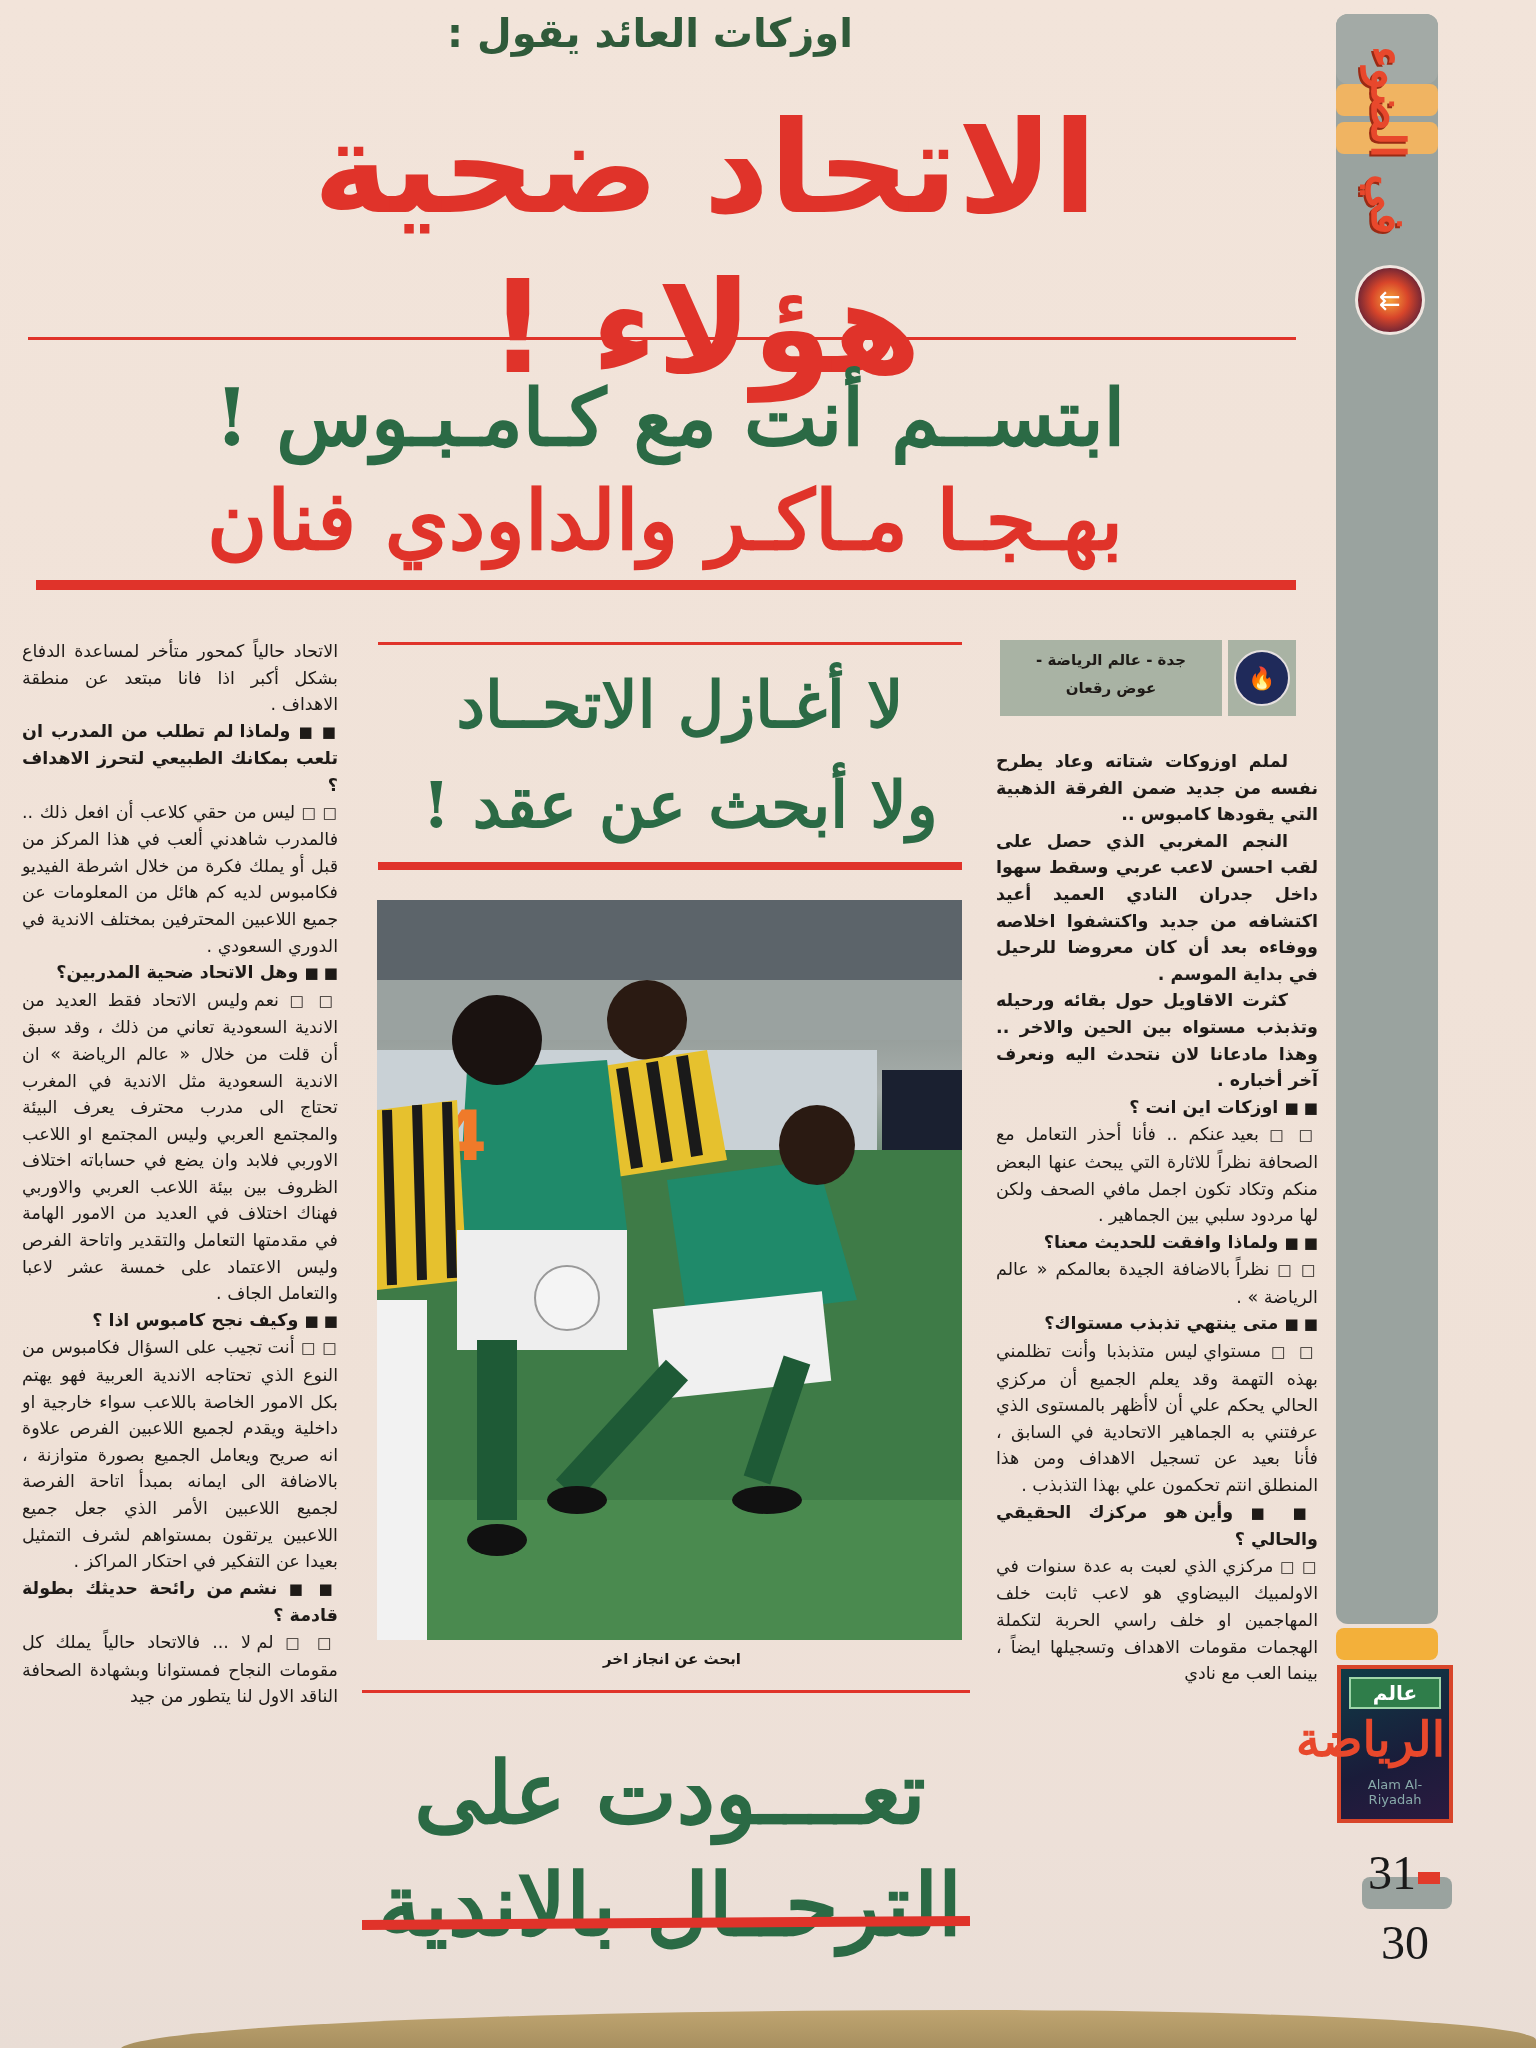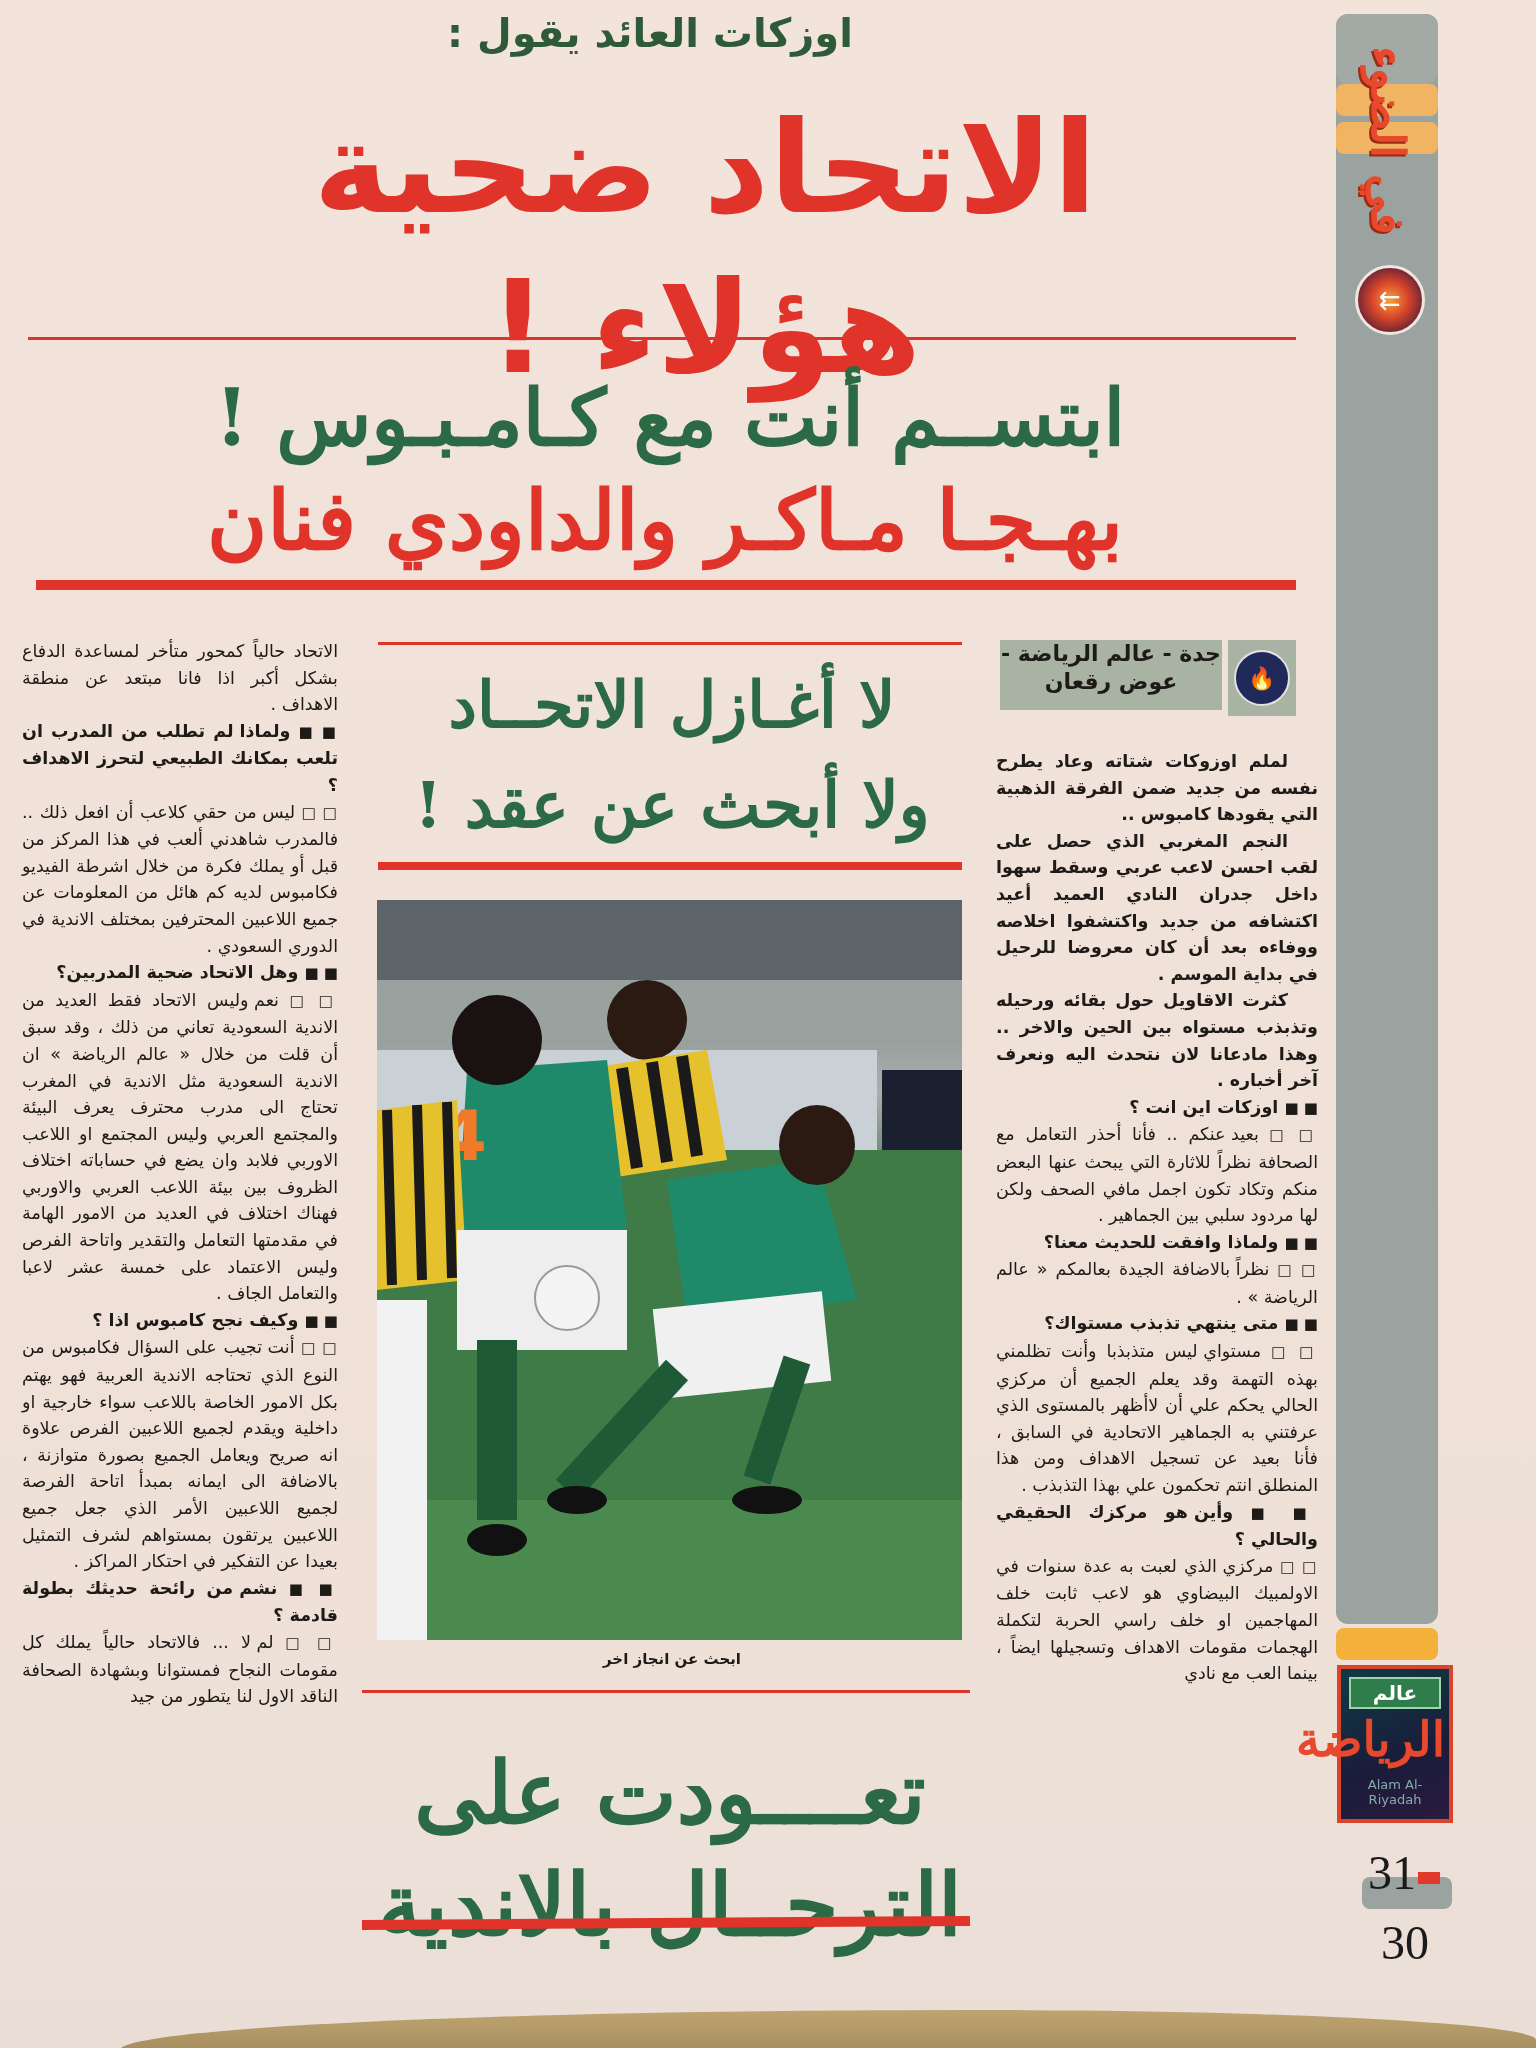--- a/index.html
+++ b/index.html
@@ -46,26 +46,26 @@
     font-weight:bold;font-size:82px;line-height:100px;font-family:"DejaVu Serif",serif;}
   
   .col{position:absolute;font-size:17.5px;line-height:26.6px;color:#1e1a17;text-align:justify;}
   .col p{margin:0;}
   .col .q{font-weight:bold;}
   .col .sq{font-size:15px;letter-spacing:1px;}
   .col-right{left:996px;top:748px;width:322px;font-weight:bold;}
   .col-right .body2{font-weight:normal;}
   .col-left{left:22px;top:638px;width:316px;}
   .byline{position:absolute;left:1000px;top:640px;width:222px;height:70px;background:#a9b3a4;
-    color:#1e1a17;font-weight:bold;font-size:22px;line-height:28px;text-align:center;}
+    color:#1e1a17;font-weight:bold;font-size:15px;line-height:28px;text-align:center;padding-top:6px;}
   .byline-icon{position:absolute;left:1228px;top:640px;width:68px;height:76px;background:#a9b3a4;
     display:flex;align-items:center;justify-content:center;}
   .byline-icon .c{width:52px;height:52px;border-radius:50%;background:#1f2a5a;border:2px solid #e6e0e0;
     display:flex;align-items:center;justify-content:center;color:#f07a2a;font-size:22px;}
-  .mid-head{position:absolute;left:372px;top:655px;width:600px;text-align:center;color:#2b6a45;
+  .mid-head{position:absolute;left:380px;top:655px;width:600px;text-align:center;color:#2b6a45;
     font-weight:bold;font-size:64px;line-height:100px;font-family:"DejaVu Serif",serif;}
   .photo{position:absolute;left:377px;top:900px;width:585px;height:740px;overflow:hidden;
     background:linear-gradient(180deg,#6a7278 0%,#8d9592 14%,#a8afac 26%,#3f6e4a 42%,#3f7c48 60%,#4c8a50 100%);}
   .caption{position:absolute;left:372px;top:1650px;width:600px;text-align:center;font-size:15px;font-weight:bold;color:#1e1a17;}
   .bot-head{position:absolute;left:360px;top:1705px;width:620px;text-align:center;color:#2b6a45;
     font-weight:bold;font-size:86px;line-height:112px;font-family:"DejaVu Serif",serif;margin-top:32px;}
 </style>
 </head>
 <body>
 

